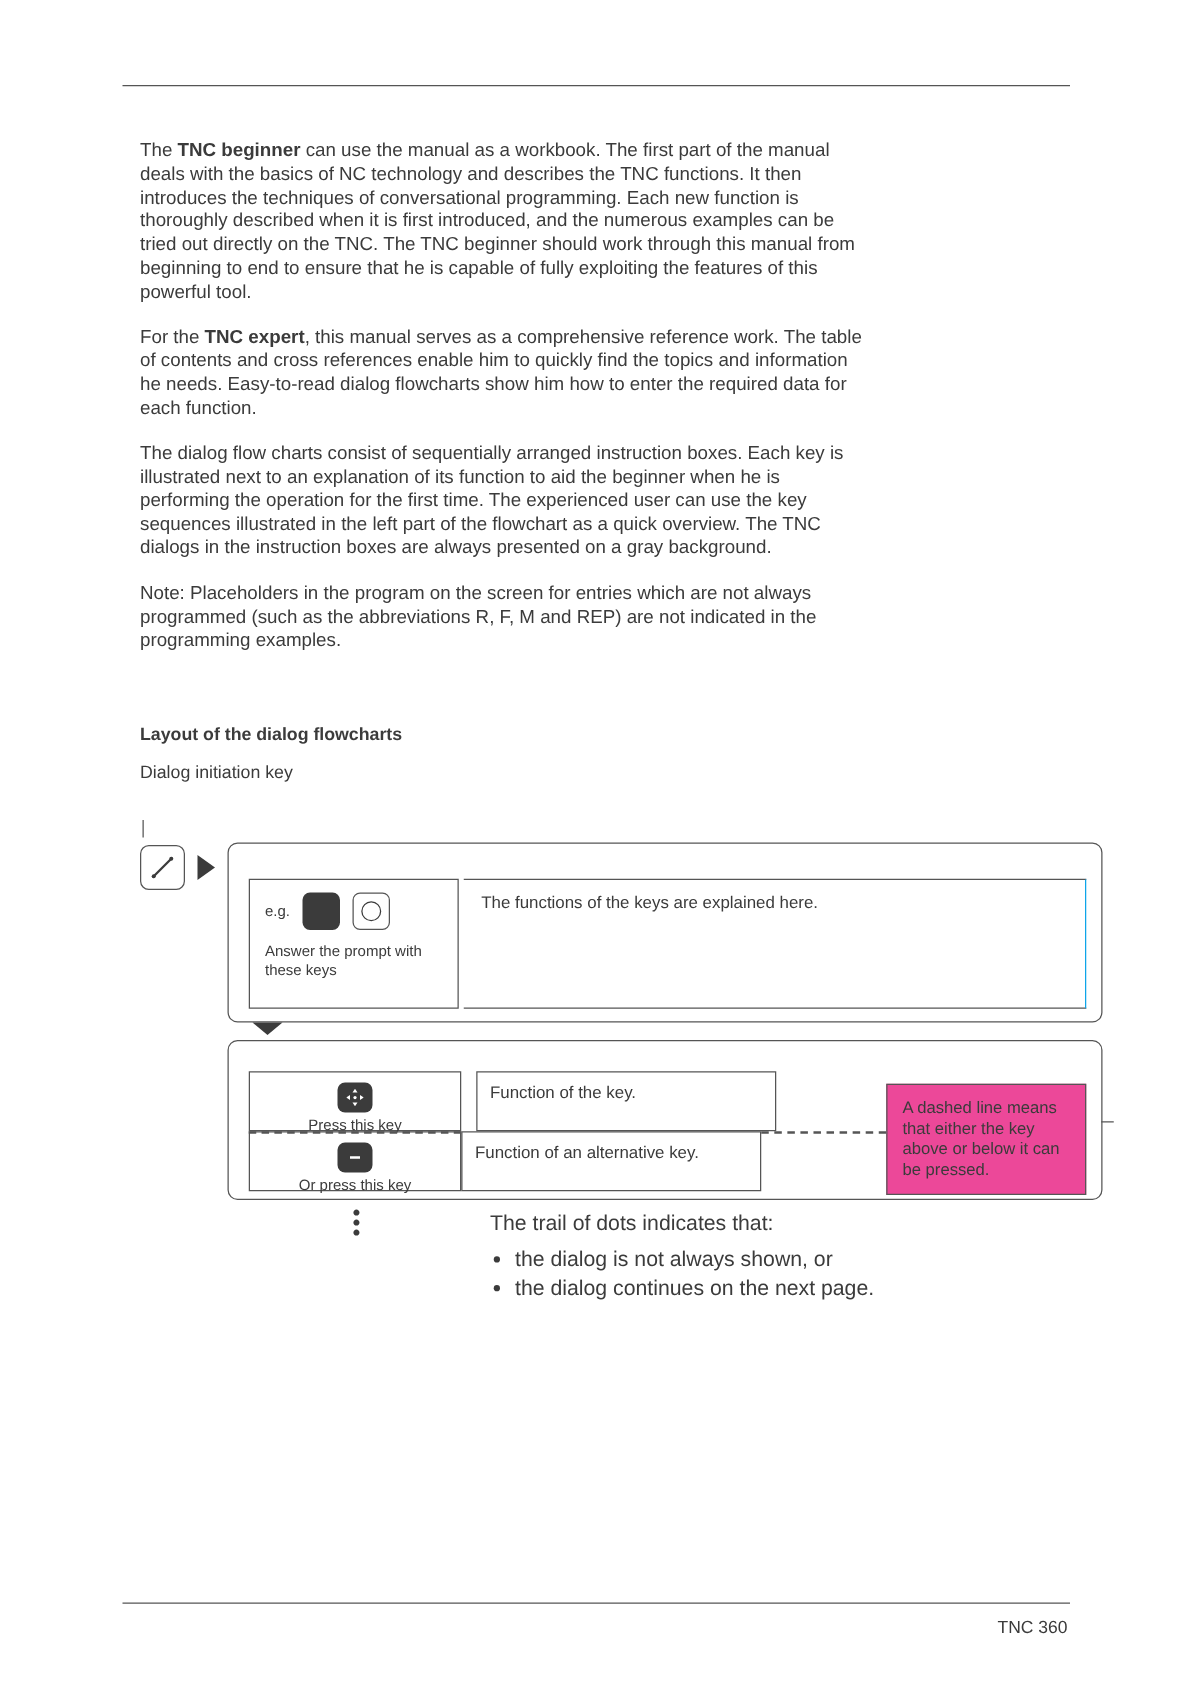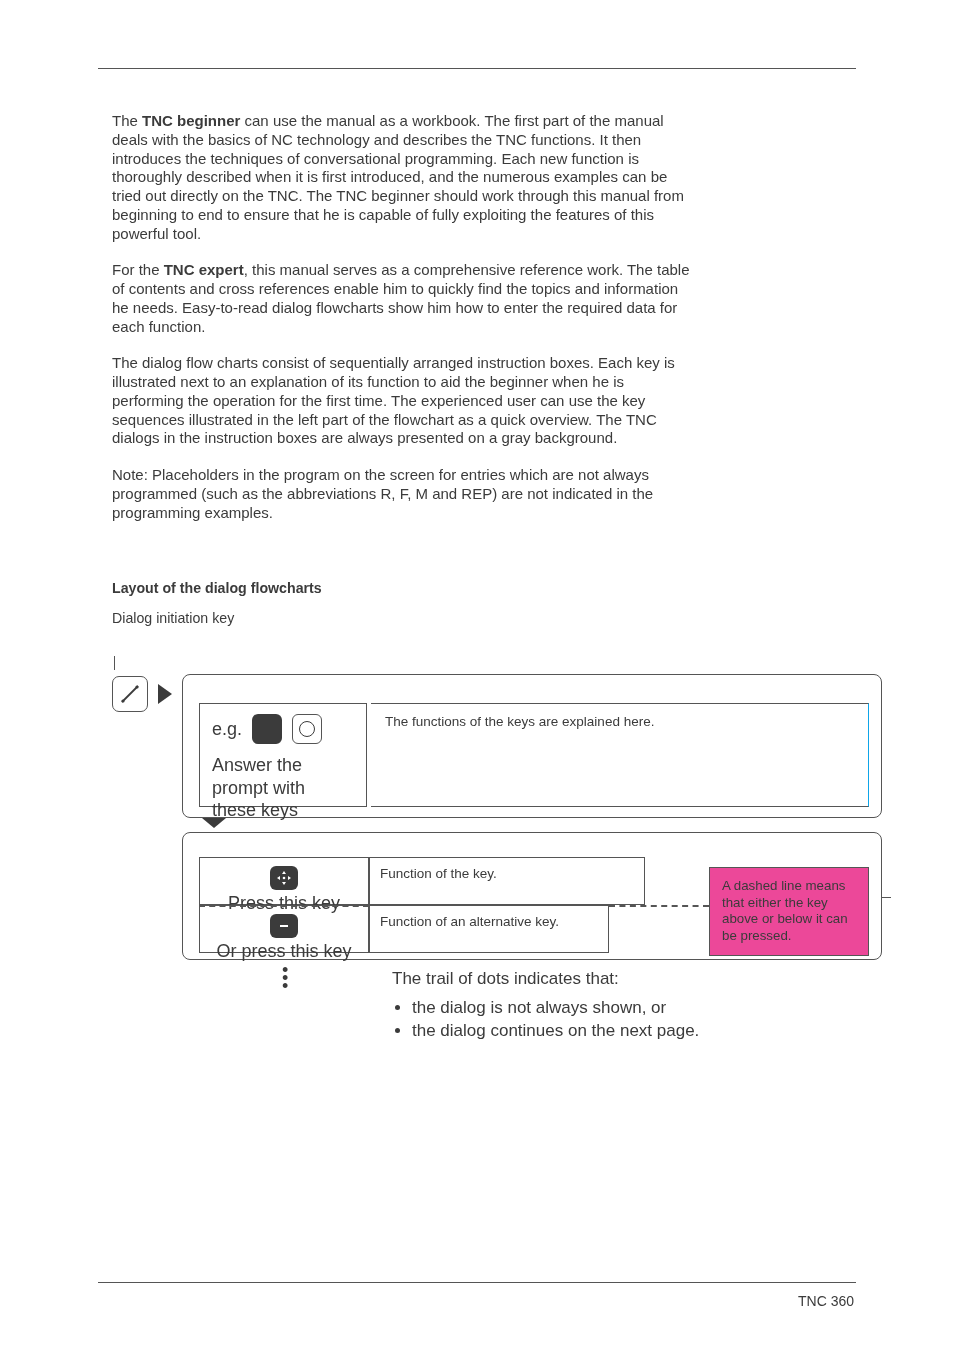--- a/index.html
+++ b/index.html
@@ -138,21 +138,21 @@
     left: 16px; top: 24px;
     width: 410px;
     height: 96px;
   }
   .cell {
     position: absolute;
     border: 1px solid #555;
     padding: 8px 10px;
   }
   .cell-tl { left: 0; top: 0; width: 170px; height: 48px; text-align: center; }
-  .cell-tr { left: 170px; top: 0; width: 276px; height: 48px; }
+  .cell-tr { left: 182px; top: 0; width: 240px; height: 48px; }
   .cell-bl { left: 0; top: 48px; width: 170px; height: 48px; text-align: center; }
   .cell-br { left: 170px; top: 48px; width: 240px; height: 48px; }
   .key-move {
     width: 28px; height: 24px;
     display: inline-flex;
     align-items: center;
     justify-content: center;
     margin-bottom: 2px;
   }
   .key-minus {
@@ -205,21 +205,21 @@
     left: 98px; right: 98px;
     bottom: 68px;
     border-top: 1px solid #555;
   }
   .footer-label {
     position: absolute;
     right: 100px;
     bottom: 42px;
     font-size: 14px;
   }
-  .smalltxt { font-size: 18px; line-height: 1.25; }
+  .smalltxt { font-size: 12px; line-height: 1.25; }
 </style>
 </head>
 <body>
 
 <div class="hr-top"></div>
 
 <div class="content">
 
   <p class="para">
     <span>The </span><span class="bold">TNC beginner</span><span> can use the manual as a workbook. The first part of the manual deals with the basics of NC technology and describes the TNC functions. It then introduces the techniques of conversational programming. Each new function is thoroughly described when it is first introduced, and the numerous examples can be tried out directly on the TNC. The TNC beginner should work through this manual from beginning to end to ensure that he is capable of fully exploiting the features of this powerful tool.</span>

